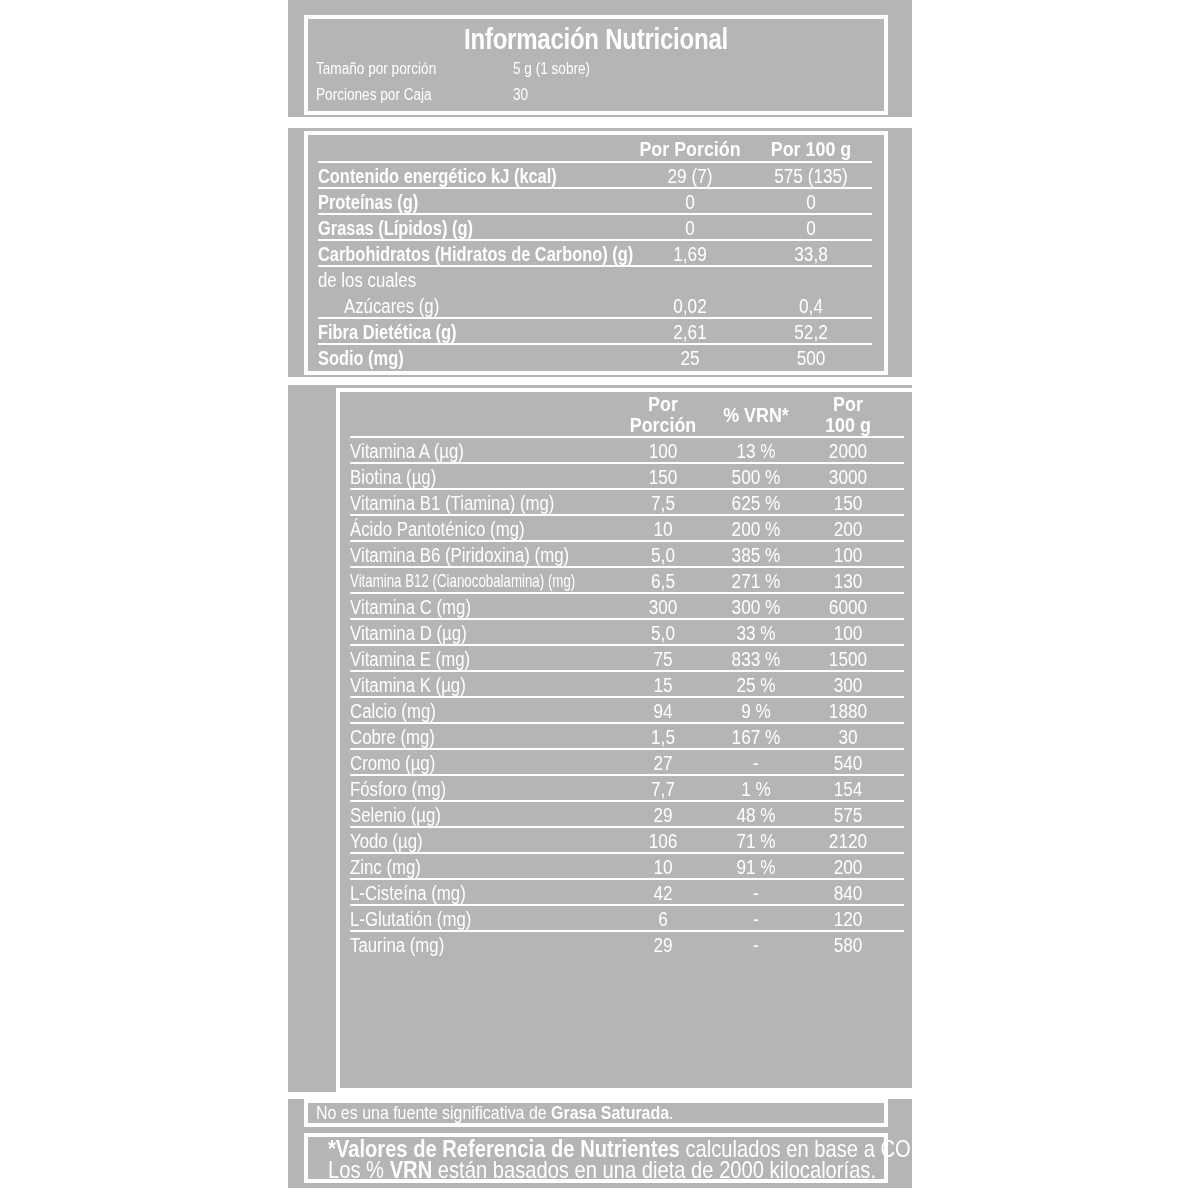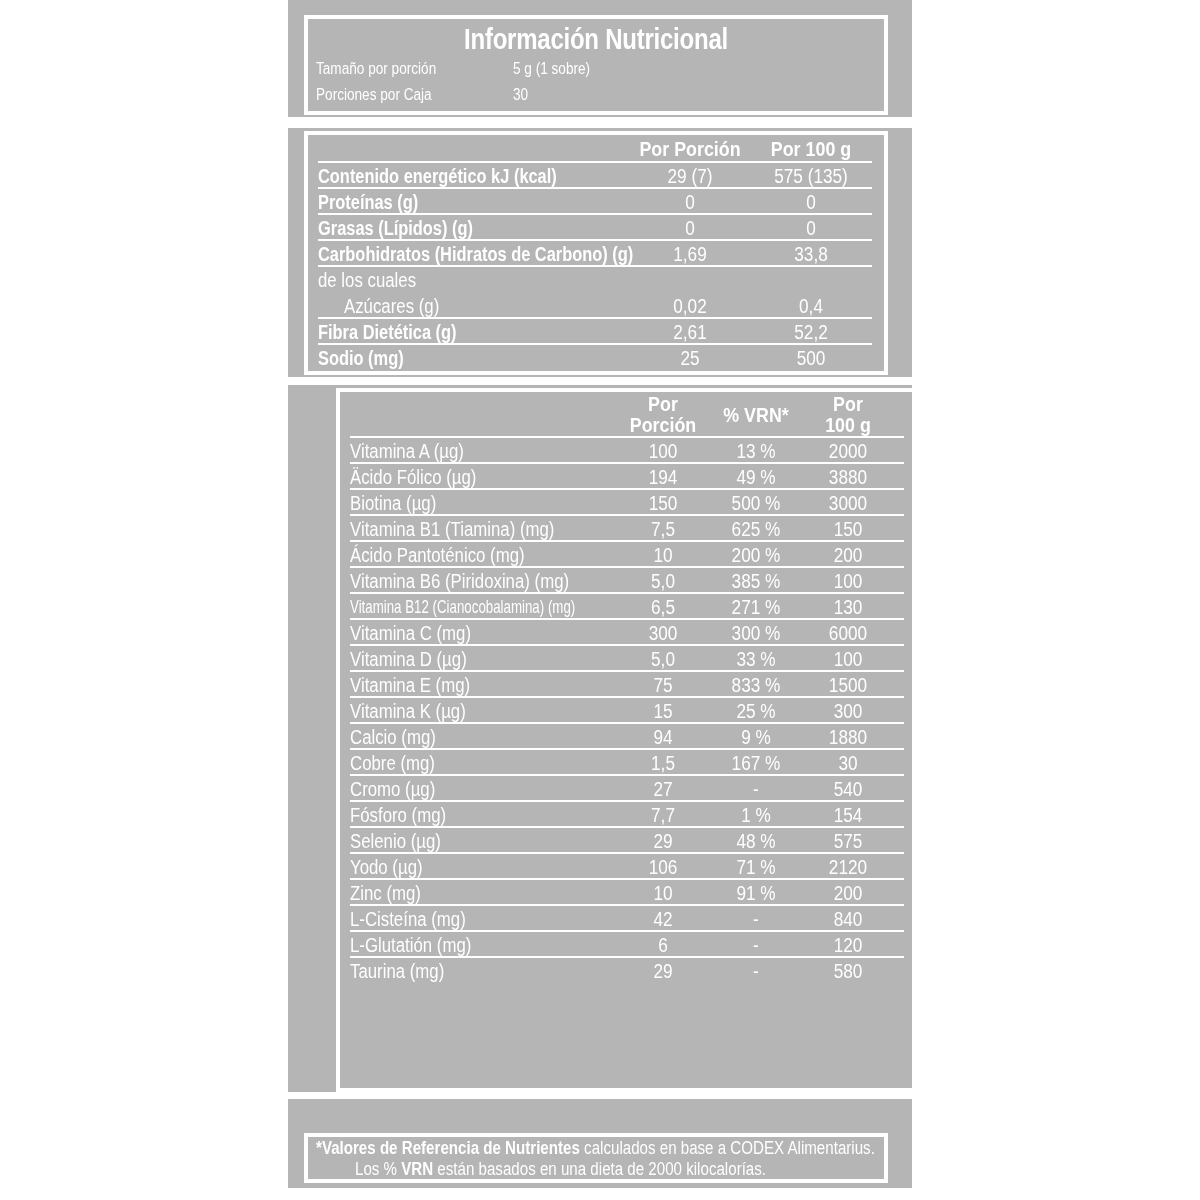--- a/index.html
+++ b/index.html
@@ -35,21 +35,21 @@
   .lbl.cond{transform:scaleX(0.70);font-size:19px;}
   .val{position:absolute;text-align:center;white-space:nowrap;transform:scaleX(0.86);transform-origin:center center;}
   .v1{left:317px;width:130px;}
   .v2{left:438px;width:130px;}
   .m1{left:258px;width:130px;}
   .m2{left:351px;width:130px;}
   .m3{left:443px;width:130px;}
   .hv1{position:absolute;left:317px;width:130px;text-align:center;transform:scaleX(0.85);transform-origin:center center;}
   .hv2{position:absolute;left:438px;width:130px;text-align:center;transform:scaleX(0.85);transform-origin:center center;}
   .note-line{height:20px;line-height:20px;font-size:19px;padding-left:8px;}
-  .fn{padding:1px 0 0 8px;font-size:18px;line-height:21px;text-align:center;}
+  .fn{padding:1px 0 0 20px;font-size:24px;line-height:21px;text-align:center;}
   .cx{display:inline-block;transform:scaleX(0.84);transform-origin:left center;white-space:nowrap;}
   .bd{font-weight:700;}
 </style>
 </head>
 <body>
 
 <div id="sheet">
 
   <div class="panel" id="panelA">
     <div class="title">Información Nutricional</div>
@@ -125,26 +125,20 @@
 100 g</span>
     </div>
     <div id="micros-rows">
         <div class="trow t2">
           <span class="lbl">Vitamina A (µg)</span>
           <span class="val m1">100</span>
           <span class="val m2">13 %</span>
           <span class="val m3">2000</span>
         </div>
         <div class="trow t2">
-          <span class="lbl">Äcido Fólico (µg)</span>
-          <span class="val m1">194</span>
-          <span class="val m2">49 %</span>
-          <span class="val m3">3880</span>
-        </div>
-        <div class="trow t2">
           <span class="lbl">Biotina (µg)</span>
           <span class="val m1">150</span>
           <span class="val m2">500 %</span>
           <span class="val m3">3000</span>
         </div>
         <div class="trow t2">
           <span class="lbl">Vitamina B1 (Tiamina) (mg)</span>
           <span class="val m1">7,5</span>
           <span class="val m2">625 %</span>
           <span class="val m3">150</span>
@@ -249,20 +243,25 @@
           <span class="lbl">Taurina (mg)</span>
           <span class="val m1">29</span>
           <span class="val m2">-</span>
           <span class="val m3">580</span>
         </div>
       </div>
   </div>
 
   <div class="band" id="band3"></div>
 
+  <div class="panel" id="panelD">
+    <div class="note-line">
+      <span class="cx"><span>No es una fuente significativa de </span><span class="bd">Grasa Saturada</span><span>.</span></span>
+    </div>
+  </div>
 
   <div class="panel" id="panelE">
     <div class="fn">
       <div><span class="cx"><span class="bd">*Valores de Referencia de Nutrientes</span><span> calculados en base a CODEX Alimentarius.</span></span></div>
       <div><span class="cx"><span>Los % </span><span class="bd">VRN</span><span> están basados en una dieta de 2000 kilocalorías.</span></span></div>
     </div>
   </div>
 
 </div>
 

